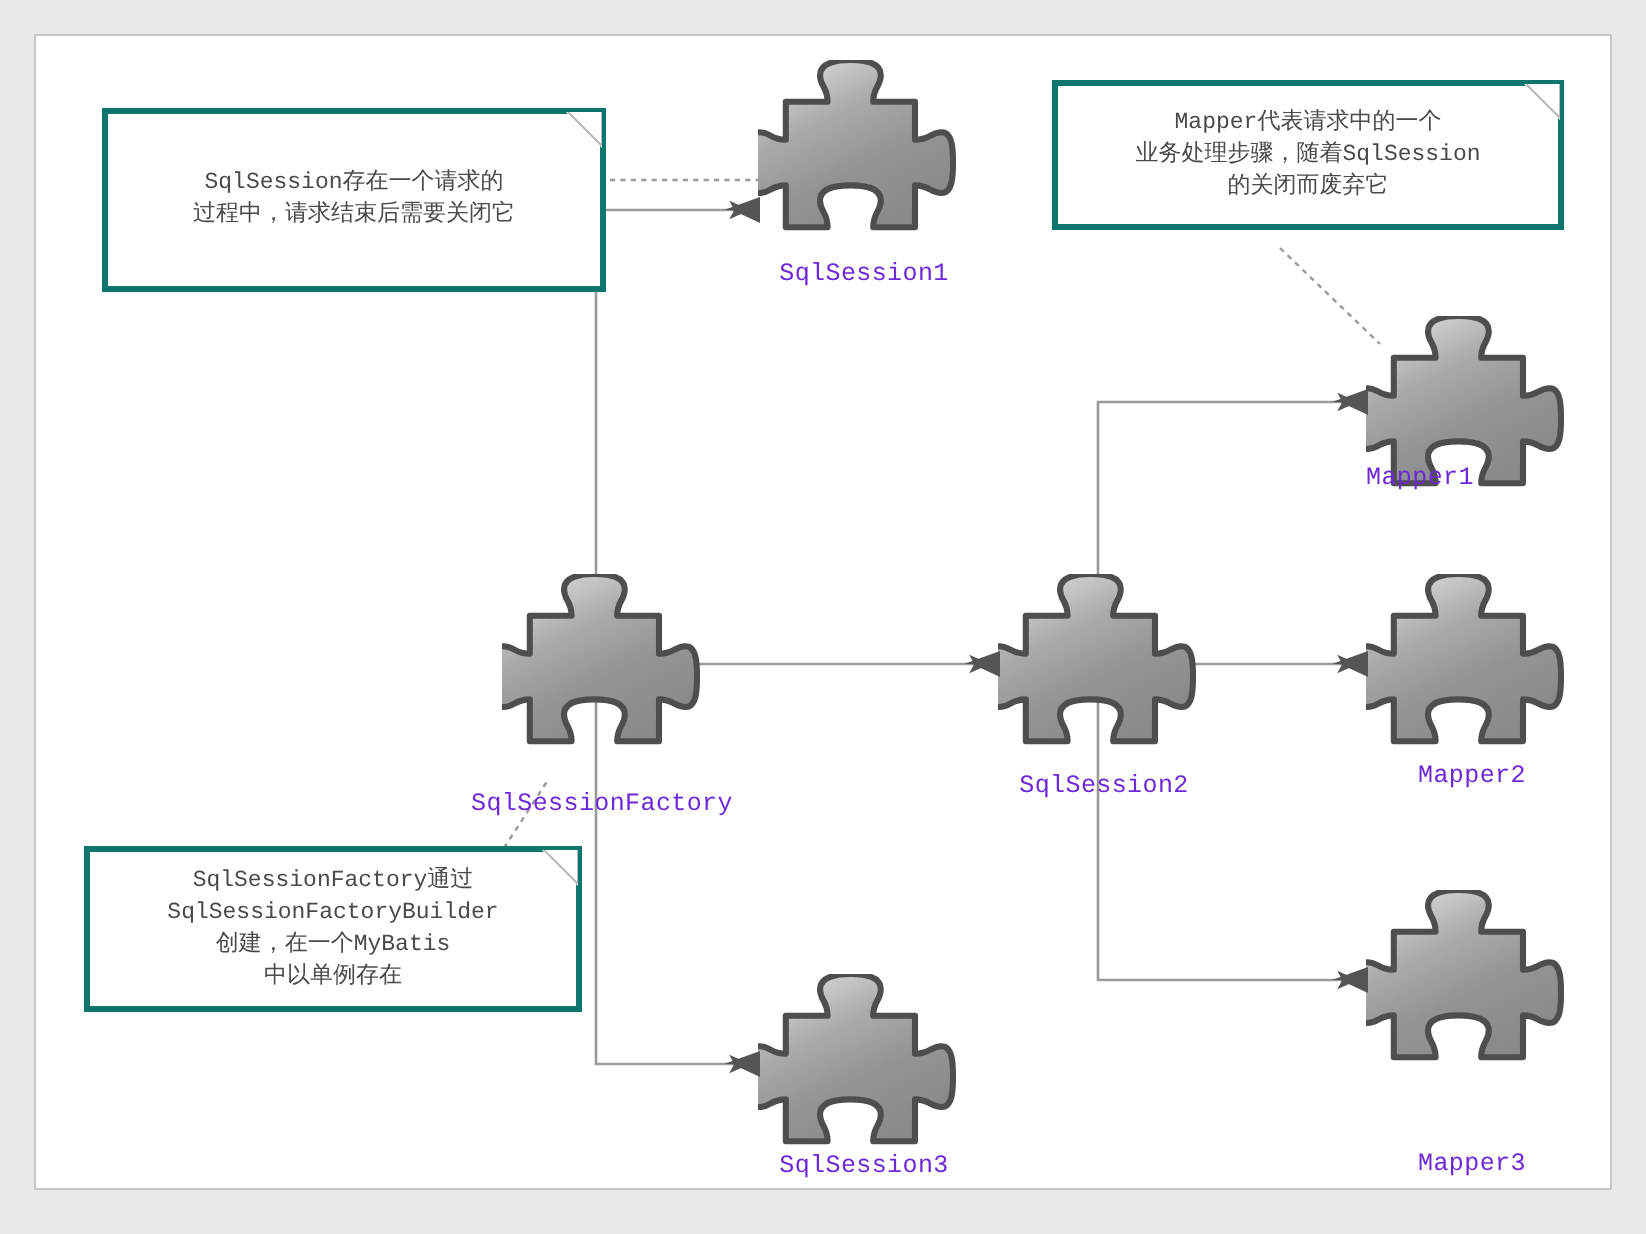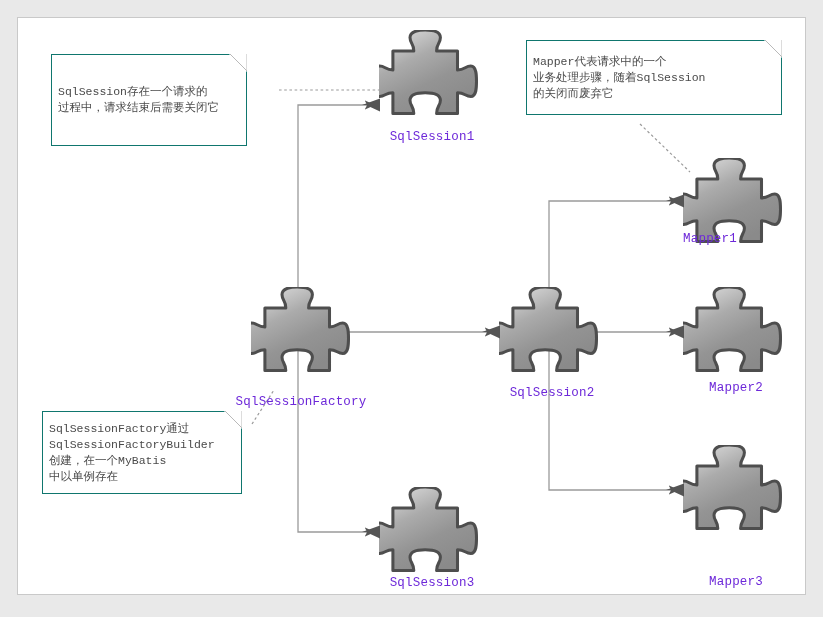--- a/index.html
+++ b/index.html
@@ -43,26 +43,27 @@
     font-family: "Liberation Mono", "DejaVu Sans Mono", monospace;
     font-size: 12.5px;
     color: #6d28d9;
     white-space: nowrap;
     text-align: center;
     letter-spacing: 0.2px;
   }
   .note {
     position: absolute;
     background: #ffffff;
-    border: 1px solid #0f766e;
+    border: 3px solid #0f766e;
     box-sizing: border-box;
     font-family: "Liberation Mono", "DejaVu Sans Mono", monospace;
     font-size: 11.5px;
     line-height: 16px;
     color: #4a4a4a;
+    text-align: center;
     padding: 0;
     display: flex;
     align-items: center;
     justify-content: center;
   }
   .note .note-text {
     display: block;
     width: 100%;
     white-space: pre-line;
     padding: 0 6px;
@@ -196,42 +197,42 @@
   </svg>
 
   <div class="node-label" style="left:382px; top:130px; width:100px;">SqlSession1</div>
   <div class="node-label" style="left:660px; top:232px; width:100px;">Mapper1</div>
   <div class="node-label" style="left:221px; top:395px; width:160px;">SqlSessionFactory</div>
   <div class="node-label" style="left:502px; top:386px; width:100px;text-align:center;">SqlSession2</div>
   <div class="node-label" style="left:686px; top:381px; width:100px;">Mapper2</div>
   <div class="node-label" style="left:382px; top:576px; width:100px;">SqlSession3</div>
   <div class="node-label" style="left:686px; top:543px; width:100px;margin-top:32px;">Mapper3</div>
 
-  <div class="note" style="left:51px; top:54px; width:196px; height:92px;">
+  <div class="note" style="left:51px; top:54px; width:252px; height:92px;">
     <span class="note-text">SqlSession存在一个请求的
 过程中，请求结束后需要关闭它</span>
     <span class="fold-cover"></span>
     <svg class="fold" viewBox="0 0 17 17" style="border:none;background:none;">
       <path d="M 0 0 L 17 17 L 17 0 z" fill="#ffffff"></path>
       <path d="M 0 0 L 17 17 M 17 0 L 17 17" stroke="#b9b9b9" stroke-width="1" fill="none"></path>
     </svg>
   </div>
 
   <div class="note" style="left:526px; top:40px; width:256px; height:75px;">
     <span class="note-text">Mapper代表请求中的一个
 业务处理步骤，随着SqlSession
 的关闭而废弃它</span>
     <span class="fold-cover"></span>
     <svg class="fold" viewBox="0 0 17 17" style="border:none;background:none;">
       <path d="M 0 0 L 17 17 L 17 0 z" fill="#ffffff"></path>
       <path d="M 0 0 L 17 17 M 17 0 L 17 17" stroke="#b9b9b9" stroke-width="1" fill="none"></path>
     </svg>
   </div>
 
-  <div class="note" style="left:42px; top:411px; width:200px; height:83px;">
+  <div class="note" style="left:42px; top:423px; width:249px; height:83px;">
     <span class="note-text">SqlSessionFactory通过
 SqlSessionFactoryBuilder
 创建，在一个MyBatis
 中以单例存在</span>
     <span class="fold-cover"></span>
     <svg class="fold" viewBox="0 0 17 17" style="border:none;background:none;">
       <path d="M 0 0 L 17 17 L 17 0 z" fill="#ffffff"></path>
       <path d="M 0 0 L 17 17 M 17 0 L 17 17" stroke="#b9b9b9" stroke-width="1" fill="none"></path>
     </svg>
   </div>

